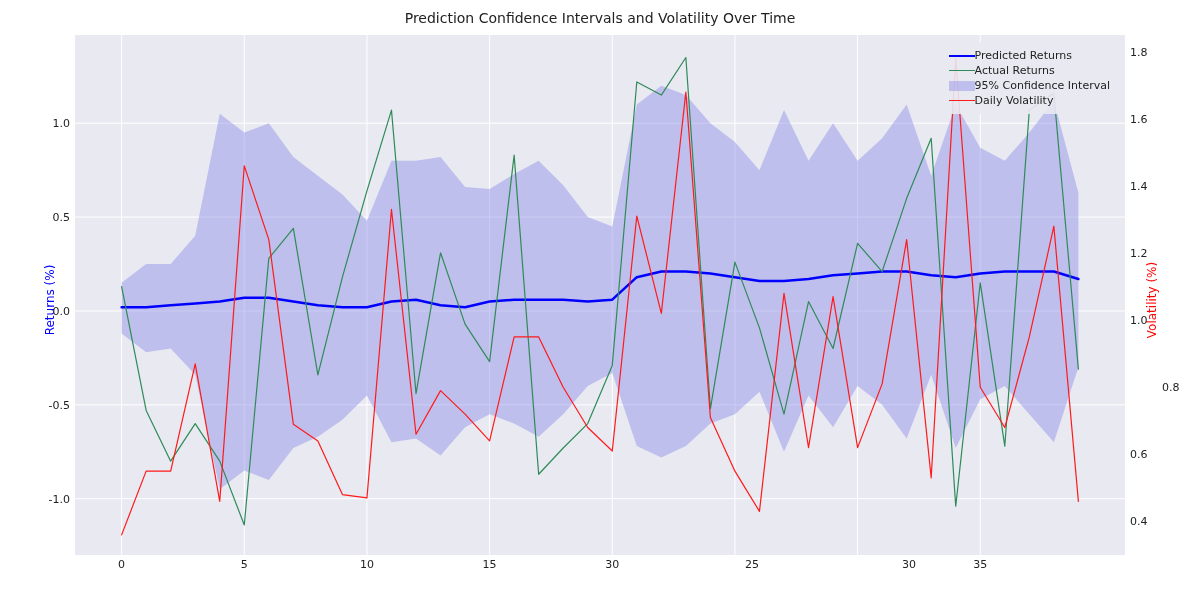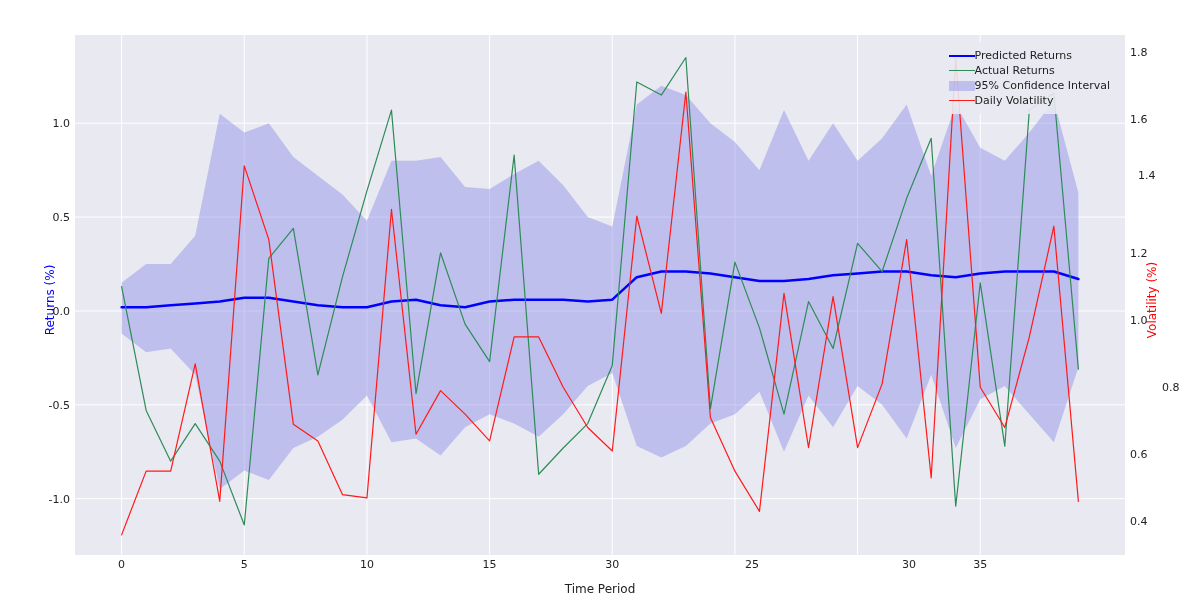--- a/index.html
+++ b/index.html
@@ -137,20 +137,21 @@
   .legend-patch {
     width: 26px;
     height: 10px;
   }
 </style>
 </head>
 <body>
 
 <div class="figure">
 
+  <div class="title">Prediction Confidence Intervals and Volatility Over Time</div>
 
   <div class="plot-area">
     <svg id="chart-svg">
         <g class="grid">
           <line x1="46.612149532710276" x2="46.612149532710276" y1="0" y2="520"></line>
           <line x1="169.27570093457945" x2="169.27570093457945" y1="0" y2="520"></line>
           <line x1="291.9392523364486" x2="291.9392523364486" y1="0" y2="520"></line>
           <line x1="414.6028037383178" x2="414.6028037383178" y1="0" y2="520"></line>
           <line x1="537.266355140187" x2="537.266355140187" y1="0" y2="520"></line>
           <line x1="659.9299065420561" x2="659.9299065420561" y1="0" y2="520"></line>
@@ -168,42 +169,41 @@
         <path d="M 46.612149532710276 499.8709677419355 L 71.14485981308412 436.1290322580645 L 95.67757009345796 436.1290322580645 L 120.2102803738318 328.7741935483871 L 144.7429906542056 466.3225806451613 L 169.27570093457945 130.8387096774194 L 193.80841121495328 204.64516129032256 L 218.34112149532712 389.16129032258067 L 242.87383177570095 405.93548387096774 L 267.4065420560748 459.61290322580646 L 291.9392523364486 462.9677419354839 L 316.47196261682245 174.4516129032258 L 341.00467289719626 399.2258064516129 L 365.5373831775701 355.61290322580646 L 390.0700934579439 379.0967741935484 L 414.6028037383178 405.93548387096774 L 439.1355140186916 301.9354838709678 L 463.66822429906546 301.9354838709678 L 488.20093457943926 352.258064516129 L 512.7336448598131 392.51612903225805 L 537.266355140187 416 L 561.7990654205607 181.16129032258067 L 586.3317757009346 278.45161290322585 L 610.8644859813083 57.03225806451616 L 635.3971962616823 382.45161290322585 L 659.9299065420561 436.1290322580645 L 684.4626168224299 476.38709677419354 L 708.9953271028037 258.32258064516134 L 733.5280373831777 412.64516129032256 L 758.0607476635514 261.6774193548387 L 782.5934579439253 412.64516129032256 L 807.126168224299 348.9032258064516 L 831.658878504673 204.64516129032256 L 856.1915887850467 442.83870967741933 L 880.7242990654206 23.48387096774195 L 905.2570093457944 352.258064516129 L 929.7897196261683 392.51612903225805 L 954.3224299065421 301.9354838709678 L 978.855140186916 191.22580645161293 L 1003.3878504672897 466.3225806451613" fill="none" stroke="#ff1a1a" stroke-width="1.2" stroke-linejoin="round" stroke-linecap="round"></path>
       </svg>
   </div>
 
   <div class="ylabel-left">
     <span>Returns (%)</span>
   </div>
   <div class="ylabel-right">
     <span>Volatility (%)</span>
   </div>
-  <div class="xlabel">Time Period</div>
 
   <div id="ticks-container">
       <div class="tick-x" style="left: 121.612px;">0</div>
       <div class="tick-x" style="left: 244.276px;">5</div>
       <div class="tick-x" style="left: 366.939px;">10</div>
       <div class="tick-x" style="left: 489.603px;">15</div>
       <div class="tick-x" style="left: 612.266px;">30</div>
       <div class="tick-x" style="left: 752px;">25</div>
       <div class="tick-x" style="left: 909px;">30</div>
       <div class="tick-x" style="left: 980.257px;">35</div>
       <div class="tick-yl" style="top: 498.682px;">-1.0</div>
       <div class="tick-yl" style="top: 404.819px;">-0.5</div>
       <div class="tick-yl" style="top: 310.957px;">0.0</div>
       <div class="tick-yl" style="top: 217.094px;">0.5</div>
       <div class="tick-yl" style="top: 123.231px;">1.0</div>
       <div class="tick-yr" style="top: 521.452px;">0.4</div>
       <div class="tick-yr" style="top: 454.355px;">0.6</div>
       <div class="tick-yr" style="top: 387.258px; margin-left: 32px;">0.8</div>
       <div class="tick-yr" style="top: 320.161px;">1.0</div>
       <div class="tick-yr" style="top: 253.065px;">1.2</div>
-      <div class="tick-yr" style="top: 175px; margin-left: 8px;">1.4</div>
+      <div class="tick-yr" style="top: 186px;">1.4</div>
       <div class="tick-yr" style="top: 118.871px;">1.6</div>
       <div class="tick-yr" style="top: 51.7742px;">1.8</div>
     </div>
 
   <div class="legend">
     <div class="legend-row">
       <span class="legend-swatch">
         <span class="legend-line" id="lg-pred" style="border-top: 2.5px solid rgb(0, 0, 255);"></span>
       </span>
       <span>Predicted Returns</span>

